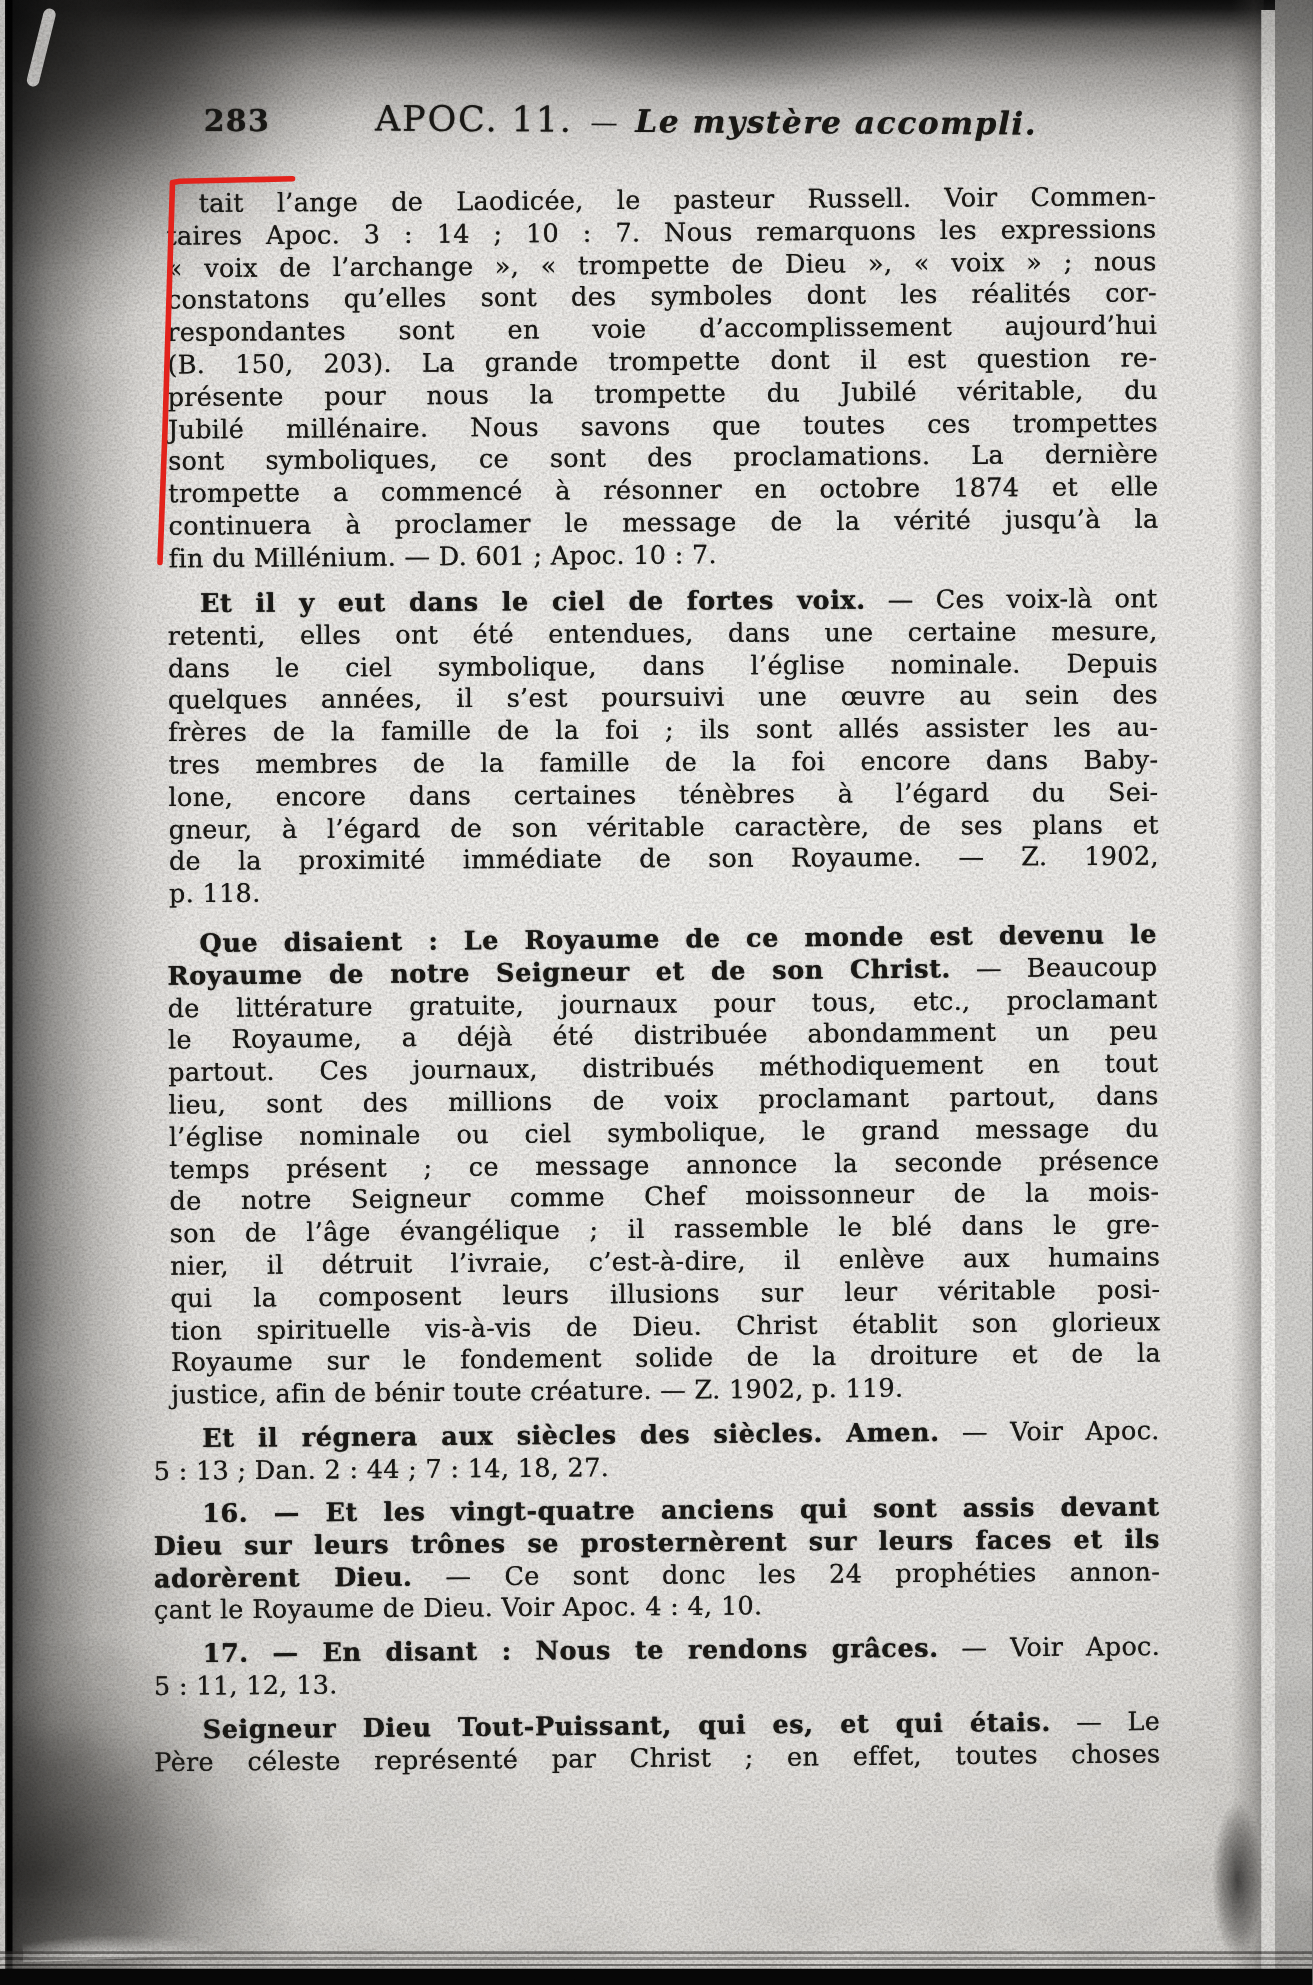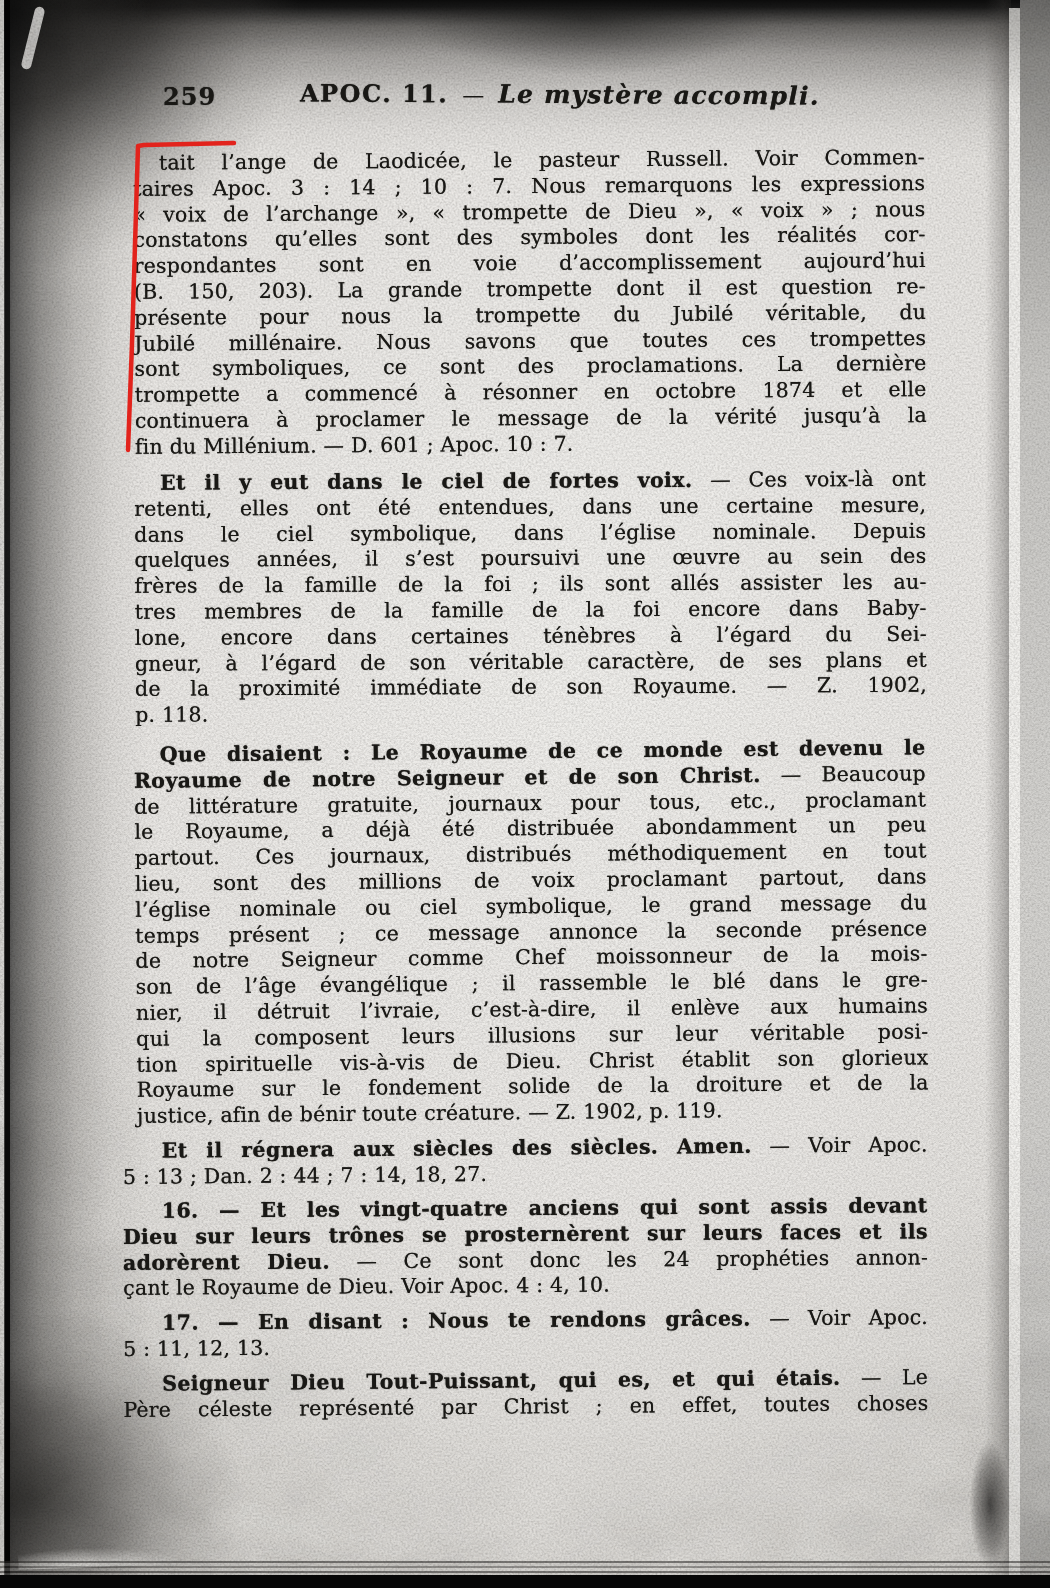--- a/index.html
+++ b/index.html
@@ -61,21 +61,21 @@
   #grain-coarse{opacity:.5;
     -webkit-mask-image:radial-gradient(120% 112% at 56% 42%, rgba(0,0,0,0) 42%, rgba(0,0,0,.55) 70%, #000 94%);
     mask-image:radial-gradient(120% 112% at 56% 42%, rgba(0,0,0,0) 42%, rgba(0,0,0,.55) 70%, #000 94%);}
 
   
   .ink{color:#191815;}
   #page-number{position:absolute;left:163px;top:82px;font-size:24px;font-weight:bold;
     letter-spacing:1px;z-index:2;text-shadow:0 0 1px rgba(20,20,18,.9);}
   #running-head{position:absolute;left:300px;top:80px;width:520px;z-index:2;
     transform:rotate(0.35deg);white-space:nowrap;}
-  #running-head .hdr-ref{font-weight:bold;font-size:24px;letter-spacing:1.5px;
+  #running-head .hdr-ref{font-weight:normal;font-size:28px;letter-spacing:1.5px;
     text-shadow:0 0 1px rgba(20,20,18,.9);}
   #running-head .hdr-dash{font-size:22px;margin:0 14px;}
   #running-head .hdr-title{font-style:italic;font-weight:bold;font-size:25px;letter-spacing:1.2px;
     text-shadow:0 0 .8px rgba(20,20,18,.8);}
 
   #text-body{position:absolute;left:135px;top:150px;width:792px;z-index:2;
     font-size:20.5px;line-height:25.8px;letter-spacing:.2px;
     text-shadow:0 0 .7px rgba(24,23,20,.85);
     transform:rotate(-0.12deg);}
   .para{margin:0;}
@@ -99,21 +99,21 @@
   .line.outdent{margin-left:-13px;}
   .line b{font-weight:bold;letter-spacing:.4px;text-shadow:0 0 1px rgba(18,17,15,.95);}
 
   #margin-bracket{position:absolute;left:118px;top:134px;z-index:3;}
 </style>
 </head>
 <body>
 
 <div id="page">
 
-  <div id="page-number" class="ink">259</div>
+  <div id="page-number" class="ink">283</div>
   <div id="running-head" class="ink">
     <span class="hdr-ref">APOC. 11.</span><span class="hdr-dash">—</span><span class="hdr-title">Le mystère accompli.</span>
   </div>
 
   <div id="text-body" class="ink">
       <div class="para para1">
         <div class="line indent">tait l’ange de Laodicée, le pasteur Russell. Voir Commen-</div>
         <div class="line">taires Apoc. 3 : 14 ; 10 : 7. Nous remarquons les expressions</div>
         <div class="line">« voix de l’archange », « trompette de Dieu », « voix » ; nous</div>
         <div class="line">constatons qu’elles sont des symboles dont les réalités cor-</div>

